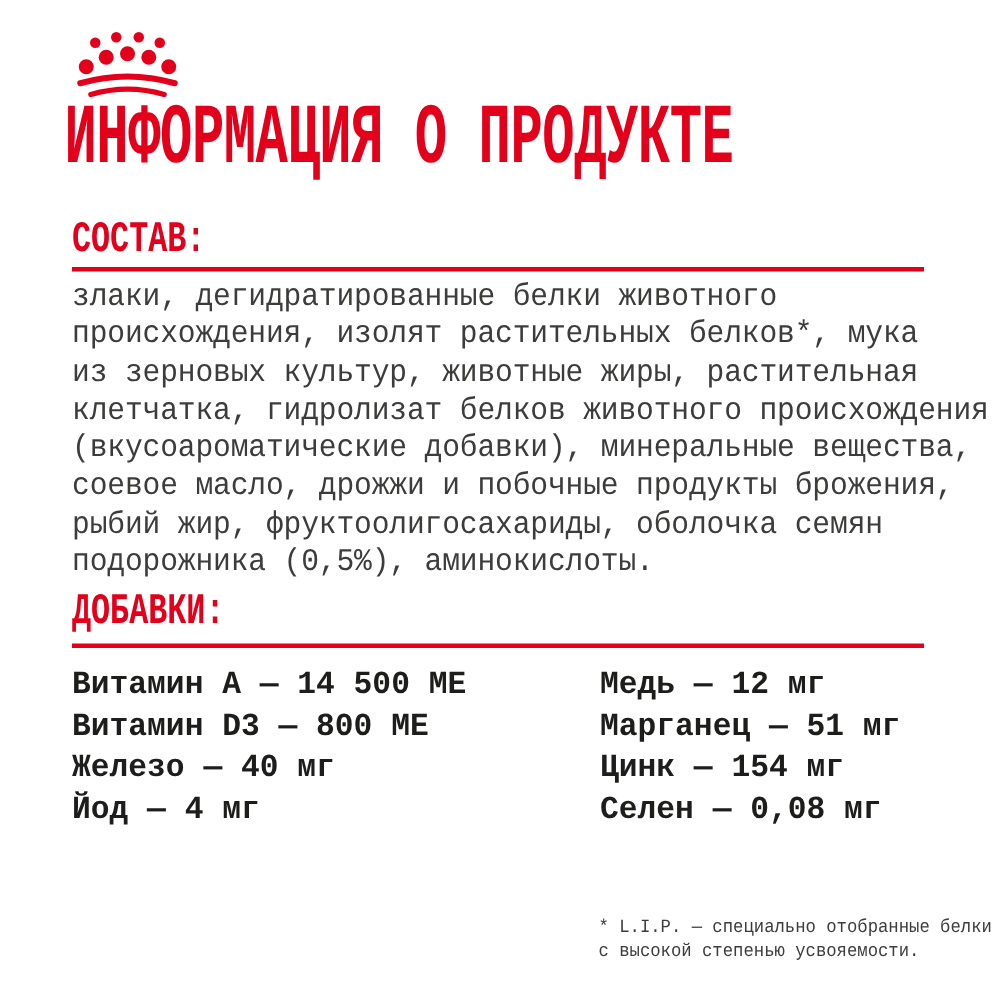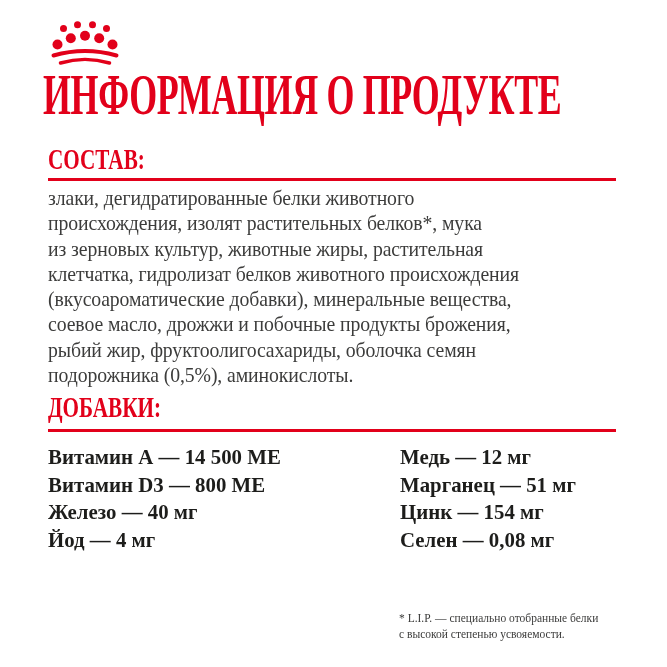--- a/index.html
+++ b/index.html
@@ -1,21 +1,21 @@
 <!DOCTYPE html>
 <html><head>
 <meta charset="utf-8">
 <style>
   html,body{margin:0;padding:0;background:#ffffff;}
   .page{
     position:relative;
     width:667px;height:667px;
     background:#ffffff;
     overflow:hidden;
-    font-family:Liberation Serif, serif;
+    font-family:Liberation Mono, monospace;
   }
   .logo{position:absolute;left:50px;top:20px;width:70px;height:45px;}
   .title{
     position:absolute;left:43px;top:66px;
     font-size:57px;line-height:57px;font-weight:700;
     color:#E2001A;white-space:nowrap;
     transform:scaleX(0.63);transform-origin:left top;
     letter-spacing:-0.5px;
   }
   .sec-head{

